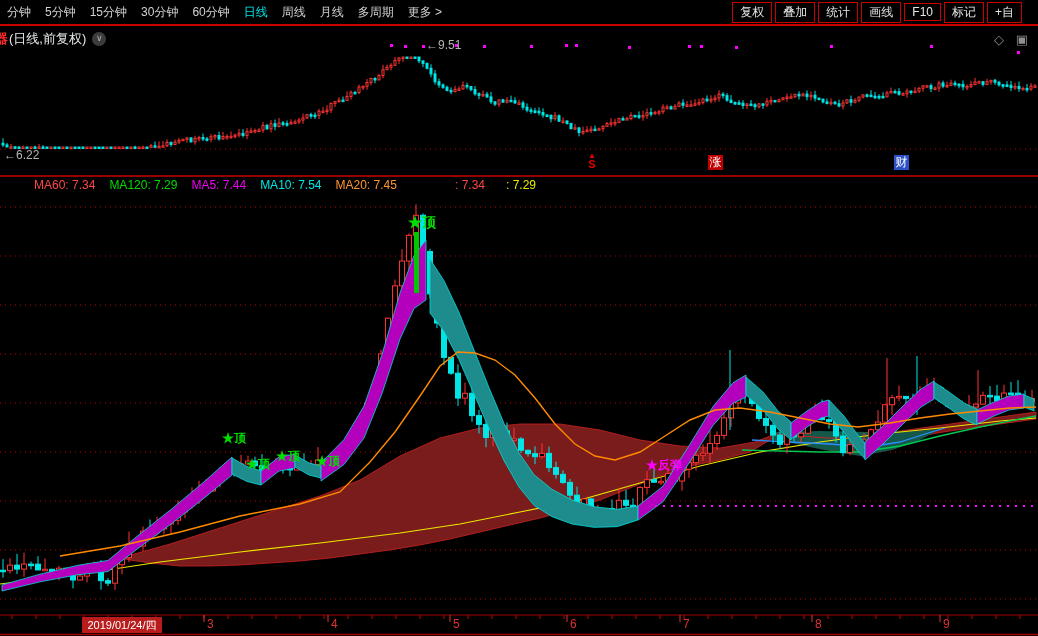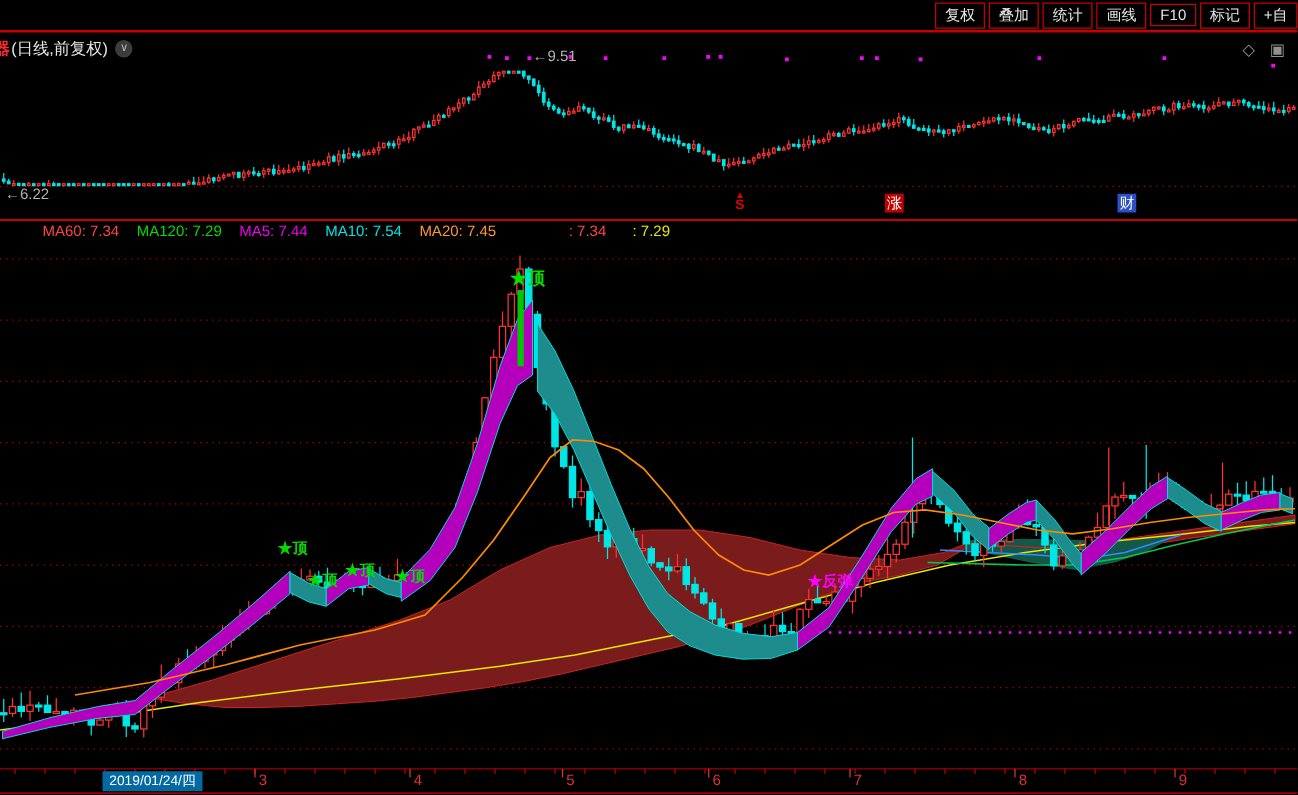--- a/index.html
+++ b/index.html
@@ -4,21 +4,21 @@
 <style>
   html,body{margin:0;padding:0;background:#000;}
   body{width:1038px;height:636px;position:relative;overflow:hidden;
        font-family:"Liberation Sans",sans-serif;-webkit-font-smoothing:none;}
   #chart-svg{position:absolute;left:0;top:0;z-index:1;}
   .row{position:absolute;left:0;right:0;z-index:5;}
   
   #toolbar{top:0;height:24px;display:flex;align-items:center;background:#000;}
   .tab{color:#d2d2d2;font-size:12px;padding:0 7px;white-space:nowrap;cursor:default;}
   .tab.active{color:#00e5e5;}
-  #toolbar-right{margin-left:auto;display:flex;align-items:center;padding-right:0px;}
+  #toolbar-right{margin-left:auto;display:flex;align-items:center;padding-right:16px;}
   .rbtn{border:1px solid #c80000;color:#e6e6e6;font-size:12px;padding:1px 7px;margin-left:3px;white-space:nowrap;}
   
   #title-row{top:27px;height:24px;display:flex;align-items:center;}
   #stock-partial{color:#ff2a2a;font-size:13px;margin-left:-5px;font-weight:bold;}
   #title-text{color:#e8e8e8;font-size:13px;margin-left:1px;}
   #title-chevron{width:14px;height:14px;border-radius:50%;background:#3c3c3c;color:#b4b4b4;
      font-size:9px;line-height:13px;text-align:center;margin-left:6px;}
   #title-icons{margin-left:auto;margin-right:6px;color:#909090;font-size:13px;letter-spacing:4px;}
   
   #ma-row{top:178px;height:16px;font-size:12px;white-space:nowrap;padding-left:34px;}
@@ -27,21 +27,21 @@
   
   .minilabel{position:absolute;color:#b4b4b4;font-size:12px;z-index:6;}
   .wm{position:absolute;z-index:6;font-size:12px;}
   .wm-box{width:15px;height:15px;color:#fff;text-align:center;line-height:15px;}
   #wm-s{color:#e00000;font-weight:bold;text-align:center;line-height:8px;font-size:11px;}
   #wm-s .arr{font-size:8px;display:block;}
   
   .marker{position:absolute;z-index:7;white-space:nowrap;font-weight:bold;}
   
   #axis-row{top:616px;height:20px;z-index:5;}
-  #date-box{position:absolute;left:82px;top:1px;width:80px;height:16px;background:#0369a1;
+  #date-box{position:absolute;left:82px;top:1px;width:80px;height:16px;background:#b91c1c;
     color:#fff;font-size:11px;text-align:center;line-height:16px;}
   .month{position:absolute;top:1px;color:#e03232;font-size:12px;}
 </style>
 </head>
 <body>
 
 <svg id="chart-svg" width="1038" height="636">
     <g>
       <line x1="0" y1="207" x2="1038" y2="207" stroke="#be0000" stroke-width="1" stroke-dasharray="1 4"></line>
       <line x1="0" y1="256" x2="1038" y2="256" stroke="#be0000" stroke-width="1" stroke-dasharray="1 4"></line>
@@ -993,20 +993,32 @@
       <line x1="328" y1="615" x2="328" y2="622" stroke="#e03232" stroke-width="1"></line>
       <line x1="450" y1="615" x2="450" y2="622" stroke="#e03232" stroke-width="1"></line>
       <line x1="567" y1="615" x2="567" y2="622" stroke="#e03232" stroke-width="1"></line>
       <line x1="680" y1="615" x2="680" y2="622" stroke="#e03232" stroke-width="1"></line>
       <line x1="812" y1="615" x2="812" y2="622" stroke="#e03232" stroke-width="1"></line>
       <line x1="940" y1="615" x2="940" y2="622" stroke="#e03232" stroke-width="1"></line>
     </g>
   </svg>
 
 <div class="row" id="toolbar">
+  <div id="toolbar-left" style="display:flex;">
+      <span class="tab">分钟</span>
+      <span class="tab">5分钟</span>
+      <span class="tab">15分钟</span>
+      <span class="tab">30分钟</span>
+      <span class="tab">60分钟</span>
+      <span class="tab active">日线</span>
+      <span class="tab">周线</span>
+      <span class="tab">月线</span>
+      <span class="tab">多周期</span>
+      <span class="tab">更多 &gt;</span>
+    </div>
   <div id="toolbar-right">
       <span class="rbtn">复权</span>
       <span class="rbtn">叠加</span>
       <span class="rbtn">统计</span>
       <span class="rbtn">画线</span>
       <span class="rbtn">F10</span>
       <span class="rbtn">标记</span>
       <span class="rbtn">+自</span>
     </div>
 </div>

